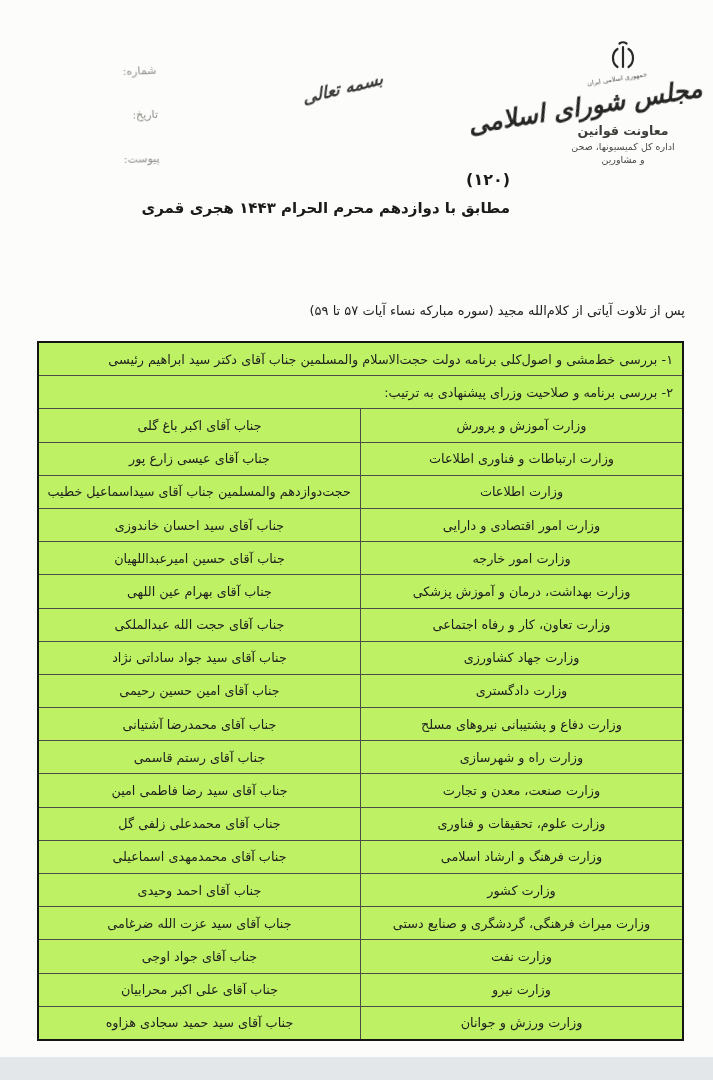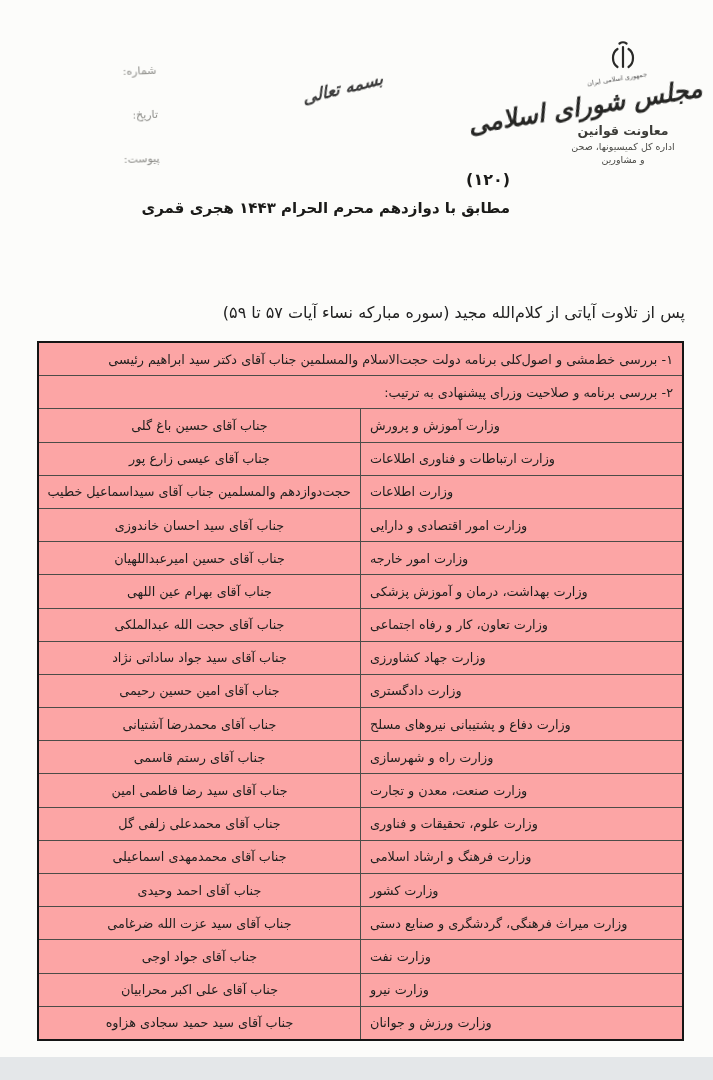--- a/index.html
+++ b/index.html
@@ -61,42 +61,42 @@
   .title-block{
     position:absolute;top:170px;left:110px;width:400px;
     text-align:right;font-weight:bold;color:#1a1a18;
   }
   .title-block .session-no{font-size:16px;margin-bottom:10px;}
   .title-block .t-line{font-size:15px;margin-bottom:12px;white-space:nowrap;}
 
   
   .preamble{
     position:absolute;top:303px;right:28px;width:470px;
-    font-size:16px;text-align:right;color:#222;
+    font-size:13px;text-align:right;color:#222;
     white-space:nowrap;
   }
 
   
   table.agenda{
     position:absolute;top:341px;left:37px;
     width:647px;border-collapse:collapse;
     table-layout:fixed;
     border:2.5px solid #151515;
-    background:#fca5a5;
+    background:#bef264;
   }
   table.agenda td{
     border:1px solid #4c4c48;
     height:32.2px;
     font-size:12.8px;
     color:#1e1e1c;
     padding:0 9px;
     overflow:hidden;white-space:nowrap;
   }
   td.head-cell{text-align:right;}
-  td.cell-ministry{width:334px;text-align:left;}
+  td.cell-ministry{width:334px;text-align:center;}
   td.cell-nominee{text-align:center;}
 </style>
 </head>
 <body>
 
 <div class="page">
 
   <div class="corner-fields">
     <div>شماره:</div>
     <div>تاریخ:</div>
@@ -132,21 +132,21 @@
     <tbody id="table-body">
       <tr>
         <td class="head-cell" colspan="2">۱- بررسی خط‌مشی و اصول‌کلی برنامه دولت حجت‌الاسلام والمسلمین جناب آقای دکتر سید ابراهیم رئیسی</td>
       </tr>
       <tr>
         <td class="head-cell" colspan="2">۲- بررسی برنامه و صلاحیت وزرای پیشنهادی به ترتیب:</td>
       </tr>
 
   <tr>
     <td class="cell-ministry">وزارت آموزش و پرورش</td>
-    <td class="cell-nominee">جناب آقای حسین باغ گلی</td>
+    <td class="cell-nominee">جناب آقای اکبر باغ گلی</td>
   </tr>
 
   <tr>
     <td class="cell-ministry">وزارت ارتباطات و فناوری اطلاعات</td>
     <td class="cell-nominee">جناب آقای عیسی زارع پور</td>
   </tr>
 
   <tr>
     <td class="cell-ministry">وزارت اطلاعات</td>
     <td class="cell-nominee">حجت‌دوازدهم والمسلمین جناب آقای سیداسماعیل خطیب</td>

